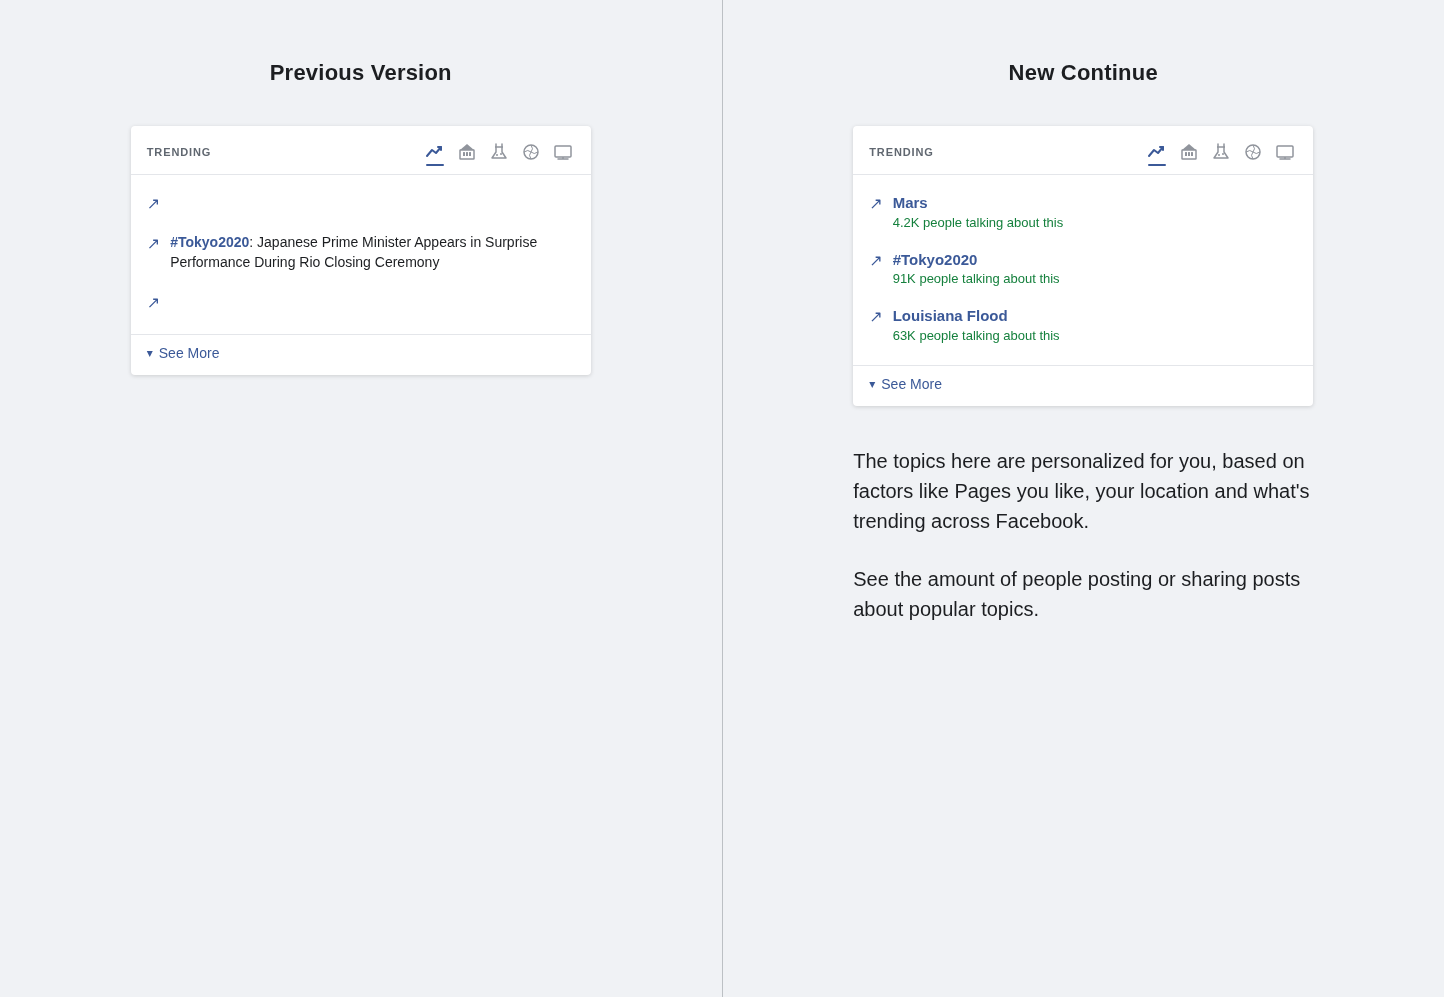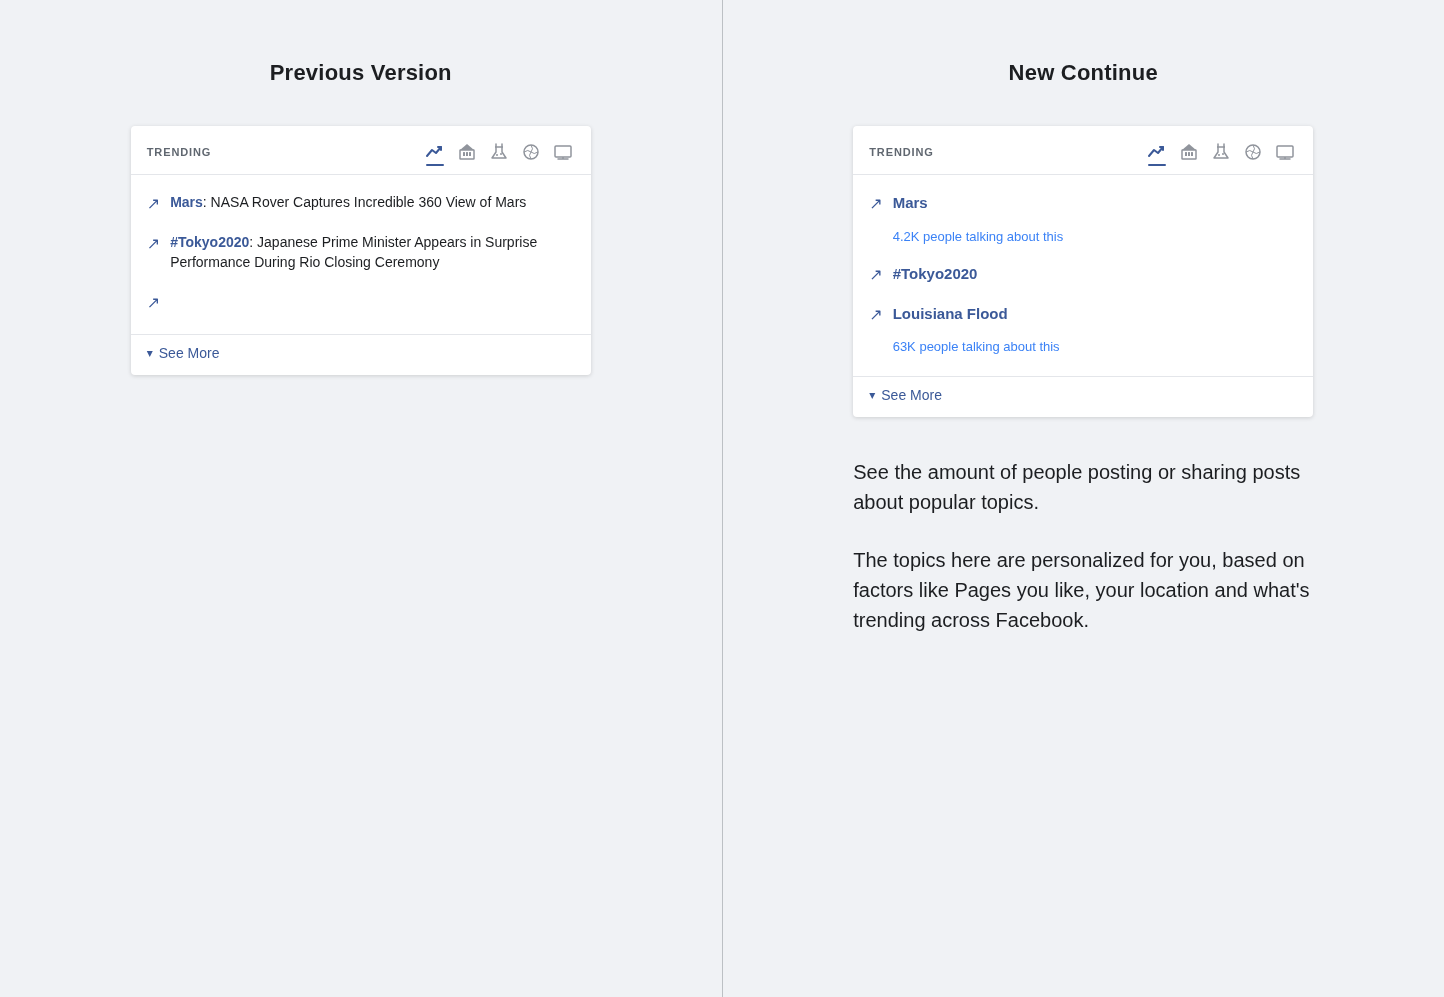--- a/index.html
+++ b/index.html
@@ -133,22 +133,22 @@
 
     .trend-name-new {
       font-size: 15px;
       font-weight: 600;
       color: #3b5998;
       line-height: 1.3;
     }
 
     .trend-count {
       font-size: 13px;
-      color: #3b82f6;
-      margin-top: 16px;
+      color: #15803d;
+      margin-top: 2px;
     }
 
     .see-more-row {
       display: flex;
       align-items: center;
       gap: 6px;
       padding: 10px 16px 14px 16px;
       border-top: 1px solid #e4e6ea;
       margin-top: 4px;
     }
@@ -236,25 +236,20 @@
             <line x1="5" y1="17" x2="15" y2="17" stroke="#90949c" stroke-width="1.5" stroke-linecap="round"></line>
             <line x1="10" y1="15" x2="10" y2="17" stroke="#90949c" stroke-width="1.5"></line>
           </svg>
         </div>
       </div>
     </div>
 
     <div class="trending-items">
       <div class="trending-item">
         <span class="trend-arrow">↗</span>
-        <div class="trend-content">
-          <span class="trend-title-old">
-            <a class="topic-link">Mars</a><span>: NASA Rover Captures Incredible 360 View of Mars</span>
-          </span>
-        </div>
       </div>
       <div class="trending-item">
         <span class="trend-arrow">↗</span>
         <div class="trend-content">
           <span class="trend-title-old">
             <a class="topic-link">#Tokyo2020</a><span>: Japanese Prime Minister Appears in Surprise Performance During Rio Closing Ceremony</span>
           </span>
         </div>
       </div>
       <div class="trending-item">
@@ -324,34 +319,35 @@
         <span class="trend-arrow">↗</span>
         <div class="trend-content">
           <div class="trend-name-new">Mars</div>
           <div class="trend-count">4.2K people talking about this</div>
         </div>
       </div>
       <div class="trending-item">
         <span class="trend-arrow">↗</span>
         <div class="trend-content">
           <div class="trend-name-new">#Tokyo2020</div>
+          <div class="trend-count">91K people talking about this</div>
         </div>
       </div>
       <div class="trending-item">
         <span class="trend-arrow">↗</span>
         <div class="trend-content">
           <div class="trend-name-new">Louisiana Flood</div>
           <div class="trend-count">63K people talking about this</div>
         </div>
       </div>
     </div>
 
     <div class="see-more-row">
       <span class="see-more-arrow">▾</span>
       <span class="see-more-text">See More</span>
     </div>
   </div>
 
   <div class="description-block">
+    <p class="description-para">The topics here are personalized for you, based on factors like Pages you like, your location and what's trending across Facebook.</p>
     <p class="description-para">See the amount of people posting or sharing posts about popular topics.</p>
-    <p class="description-para">The topics here are personalized for you, based on factors like Pages you like, your location and what's trending across Facebook.</p>
   </div>
 </div>
 
 </body></html>

